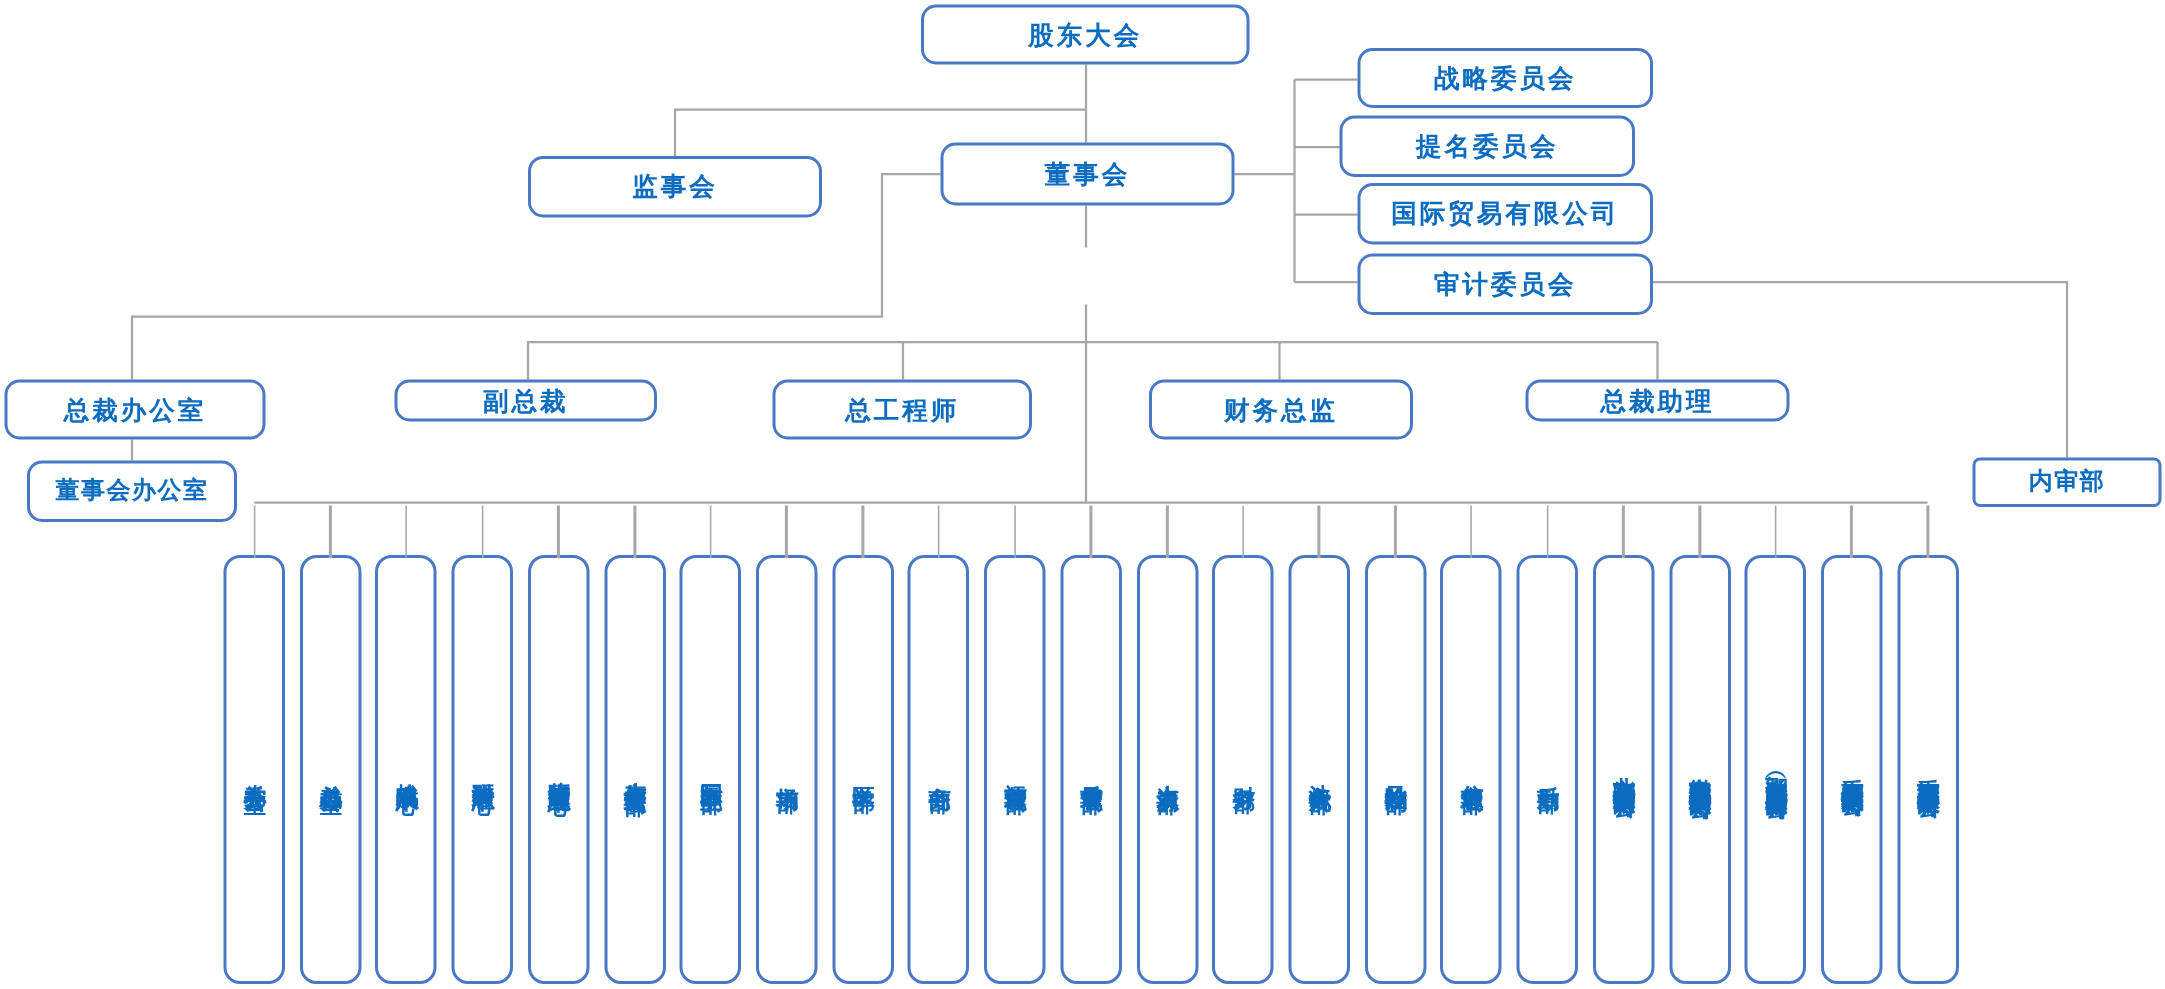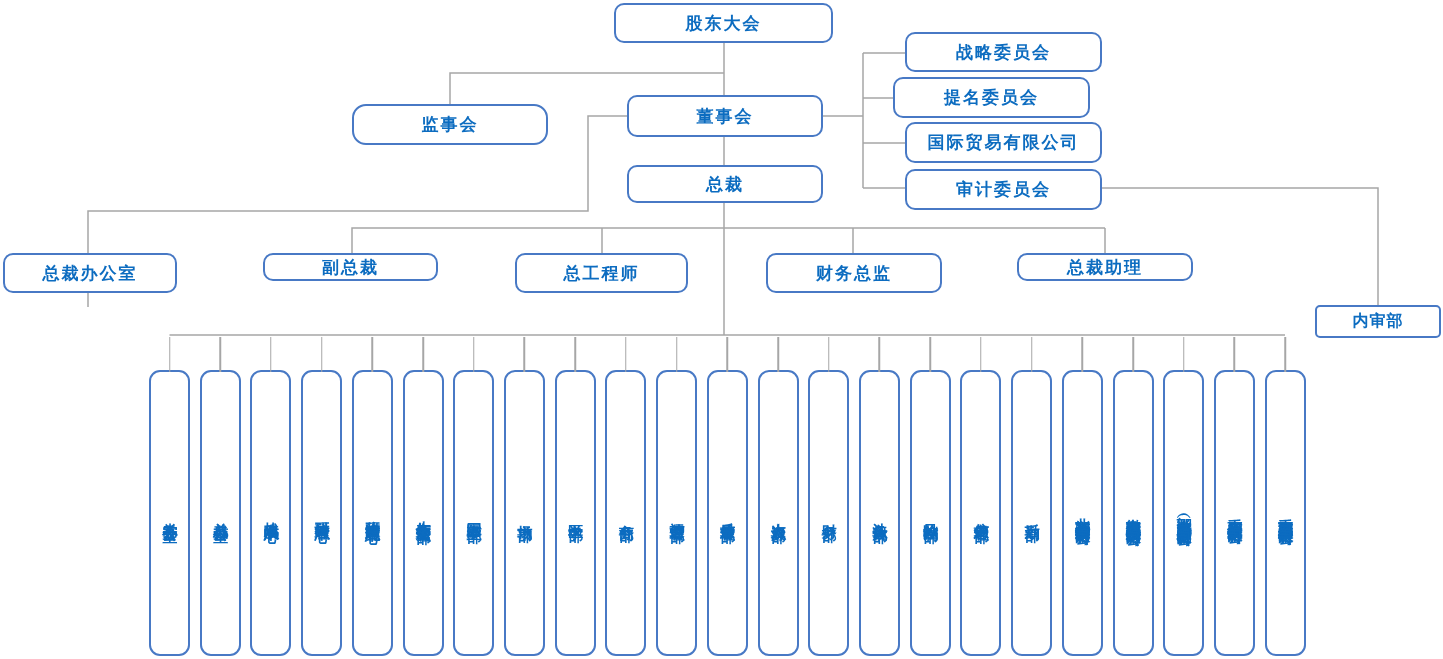--- a/index.html
+++ b/index.html
@@ -55,37 +55,37 @@
       <path d="M627 116 H588 V211 H88 V253"></path>
       <path d="M88 293 V307"></path>
       <path d="M724 203 V335"></path>
       <path d="M352 253 V228 H1105 M602 228 V253 M853 228 V253 M1105 228 V253"></path>
       <path d="M169.5 335 H1285"></path>
     </g>
   </svg>
 
   <div class="node" style="left:614px;top:3px;width:219px;height:40px;">股东大会</div>
 
-  <div class="node" style="left:352px;top:104px;width:196px;height:41px;border-radius:14px;">监事会</div>
+  <div class="node" style="left:352px;top:104px;width:196px;height:41px;">监事会</div>
 
   <div class="node" style="left:627px;top:95px;width:196px;height:42px;">董事会</div>
 
   <div class="node" style="left:905px;top:32px;width:197px;height:40px;">战略委员会</div>
   <div class="node" style="left:893px;top:77px;width:197px;height:41px;">提名委员会</div>
   <div class="node" style="left:905px;top:122px;width:197px;height:41px;">国际贸易有限公司</div>
   <div class="node" style="left:905px;top:169px;width:197px;height:41px;">审计委员会</div>
 
-  <div class="node" style="left:627px;top:165px;width:196px;height:38px;">总裁</div>
 
   <div class="node" style="left:3px;top:253px;width:174px;height:40px;">总裁办公室</div>
   <div class="node" style="left:263px;top:253px;width:175px;height:28px;">副总裁</div>
   <div class="node" style="left:515px;top:253px;width:173px;height:40px;">总工程师</div>
   <div class="node" style="left:766px;top:253px;width:176px;height:40px;">财务总监</div>
   <div class="node" style="left:1017px;top:253px;width:176px;height:28px;">总裁助理</div>
 
+  <div class="node small" style="left:18px;top:307px;width:140px;height:41px;">董事会办公室</div>
 
   <div class="node small" style="left:1315px;top:305px;width:126px;height:33px;border-radius:5px;">内审部</div>
 
   <div id="departments">
       <div class="dept" style="left: 149px;">
         <span class="vtext">党委办公室</span>
       </div>
       <div class="dept" style="left: 199.714px;">
         <span class="vtext">总裁办公室</span>
       </div>

